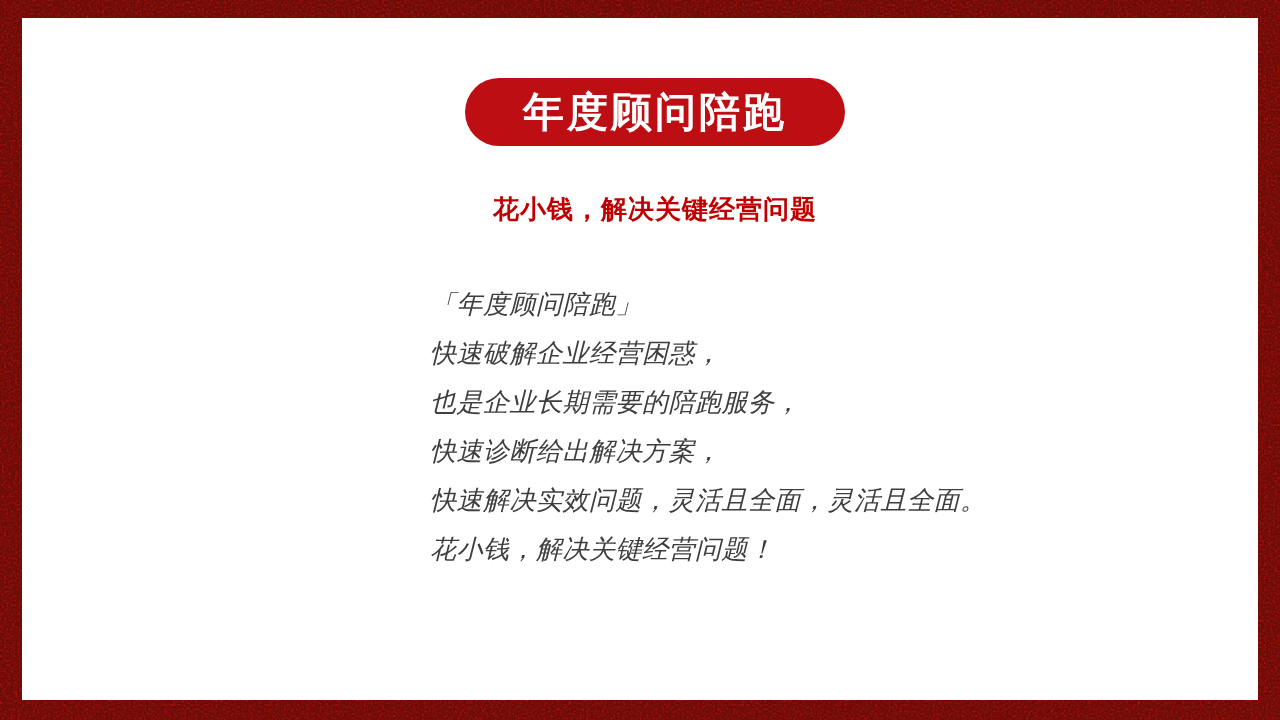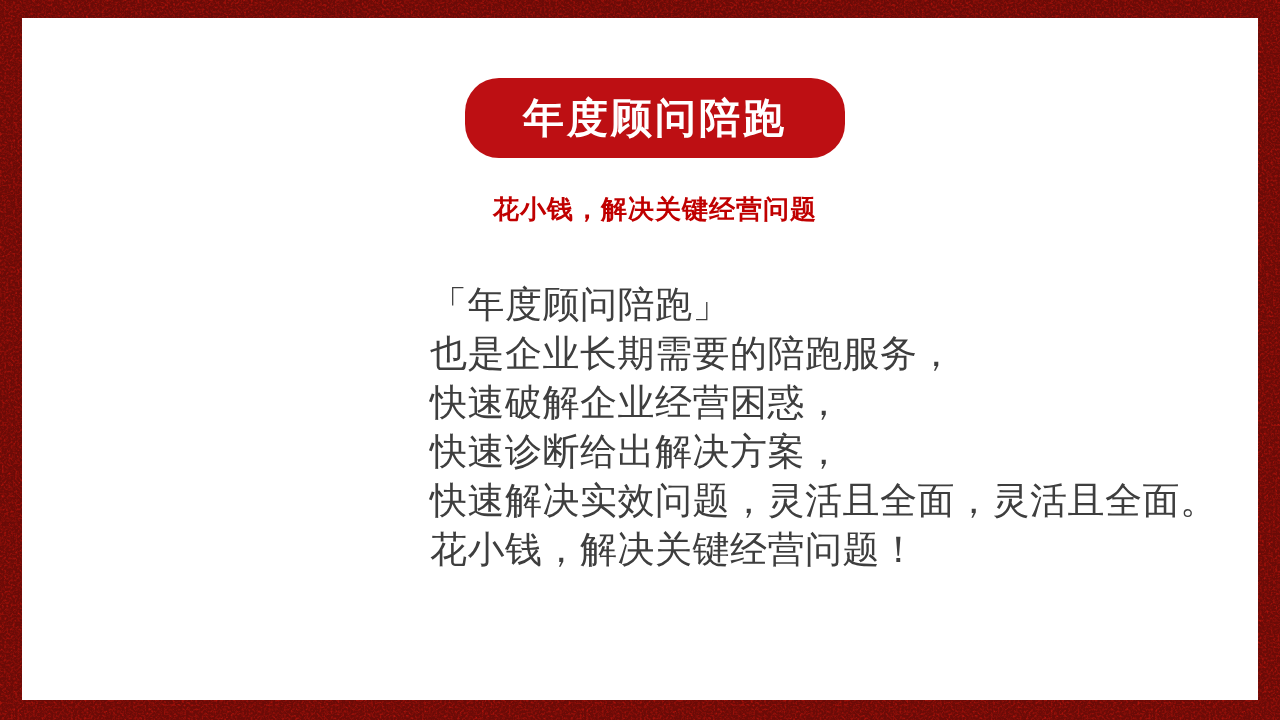--- a/index.html
+++ b/index.html
@@ -16,42 +16,42 @@
     background:var(--frame-red);
   }
   .frame-texture{
     position:absolute;left:0;top:0;width:1280px;height:720px;z-index:0;
   }
   .slide-canvas{
     position:absolute;left:22px;top:18px;right:22px;bottom:20px;
     background:#ffffff;z-index:1;
   }
   .title-badge{
-    position:absolute;left:465px;top:78px;width:380px;height:80px;
+    position:absolute;left:465px;top:78px;width:380px;height:68px;
     background:var(--pill-red);border-radius:34px;
     display:flex;align-items:center;justify-content:center;
     z-index:2;
   }
   .title-text{
     color:#ffffff;font-size:41px;font-weight:bold;
     letter-spacing:3px;line-height:1;white-space:nowrap;
   }
   .subtitle-text{
     position:absolute;left:0;top:192px;width:1310px;
     text-align:center;color:var(--subtitle-red);
     font-size:26px;font-weight:bold;letter-spacing:1px;
     z-index:2;white-space:nowrap;
   }
   .body-text{
     position:absolute;left:430px;top:280px;width:620px;
     z-index:2;
   }
   .body-line{
-    font-size:37px;line-height:49px;color:var(--body-text);
-    font-weight:400;letter-spacing:0.5px;white-space:nowrap;
+    font-size:26px;line-height:49px;color:var(--body-text);
+    font-weight:400;letter-spacing:0.5px;white-space:nowrap;font-style:italic;
   }
 </style>
 </head>
 <body>
 
 <svg class="frame-texture" width="1280" height="720" aria-hidden="true">
   <defs>
     <filter id="grain" x="0" y="0" width="100%" height="100%">
       <feTurbulence type="fractalNoise" baseFrequency="0.45" numOctaves="3" seed="11" stitchTiles="stitch"></feTurbulence>
       <feColorMatrix type="matrix" values="0 0 0 0 0   0 0 0 0 0   0 0 0 0 0   0.9 0.9 0.9 0 -0.45"></feColorMatrix>
@@ -64,18 +64,18 @@
 <div class="slide-canvas"></div>
 
 <div class="title-badge">
   <span class="title-text">年度顾问陪跑</span>
 </div>
 
 <div class="subtitle-text">花小钱，解决关键经营问题</div>
 
 <div class="body-text">
   <div class="body-line">「年度顾问陪跑」</div>
+  <div class="body-line">快速破解企业经营困惑，</div>
   <div class="body-line">也是企业长期需要的陪跑服务，</div>
-  <div class="body-line">快速破解企业经营困惑，</div>
   <div class="body-line">快速诊断给出解决方案，</div>
   <div class="body-line">快速解决实效问题，灵活且全面，灵活且全面。</div>
   <div class="body-line">花小钱，解决关键经营问题！</div>
 </div>
 
 </body></html>

